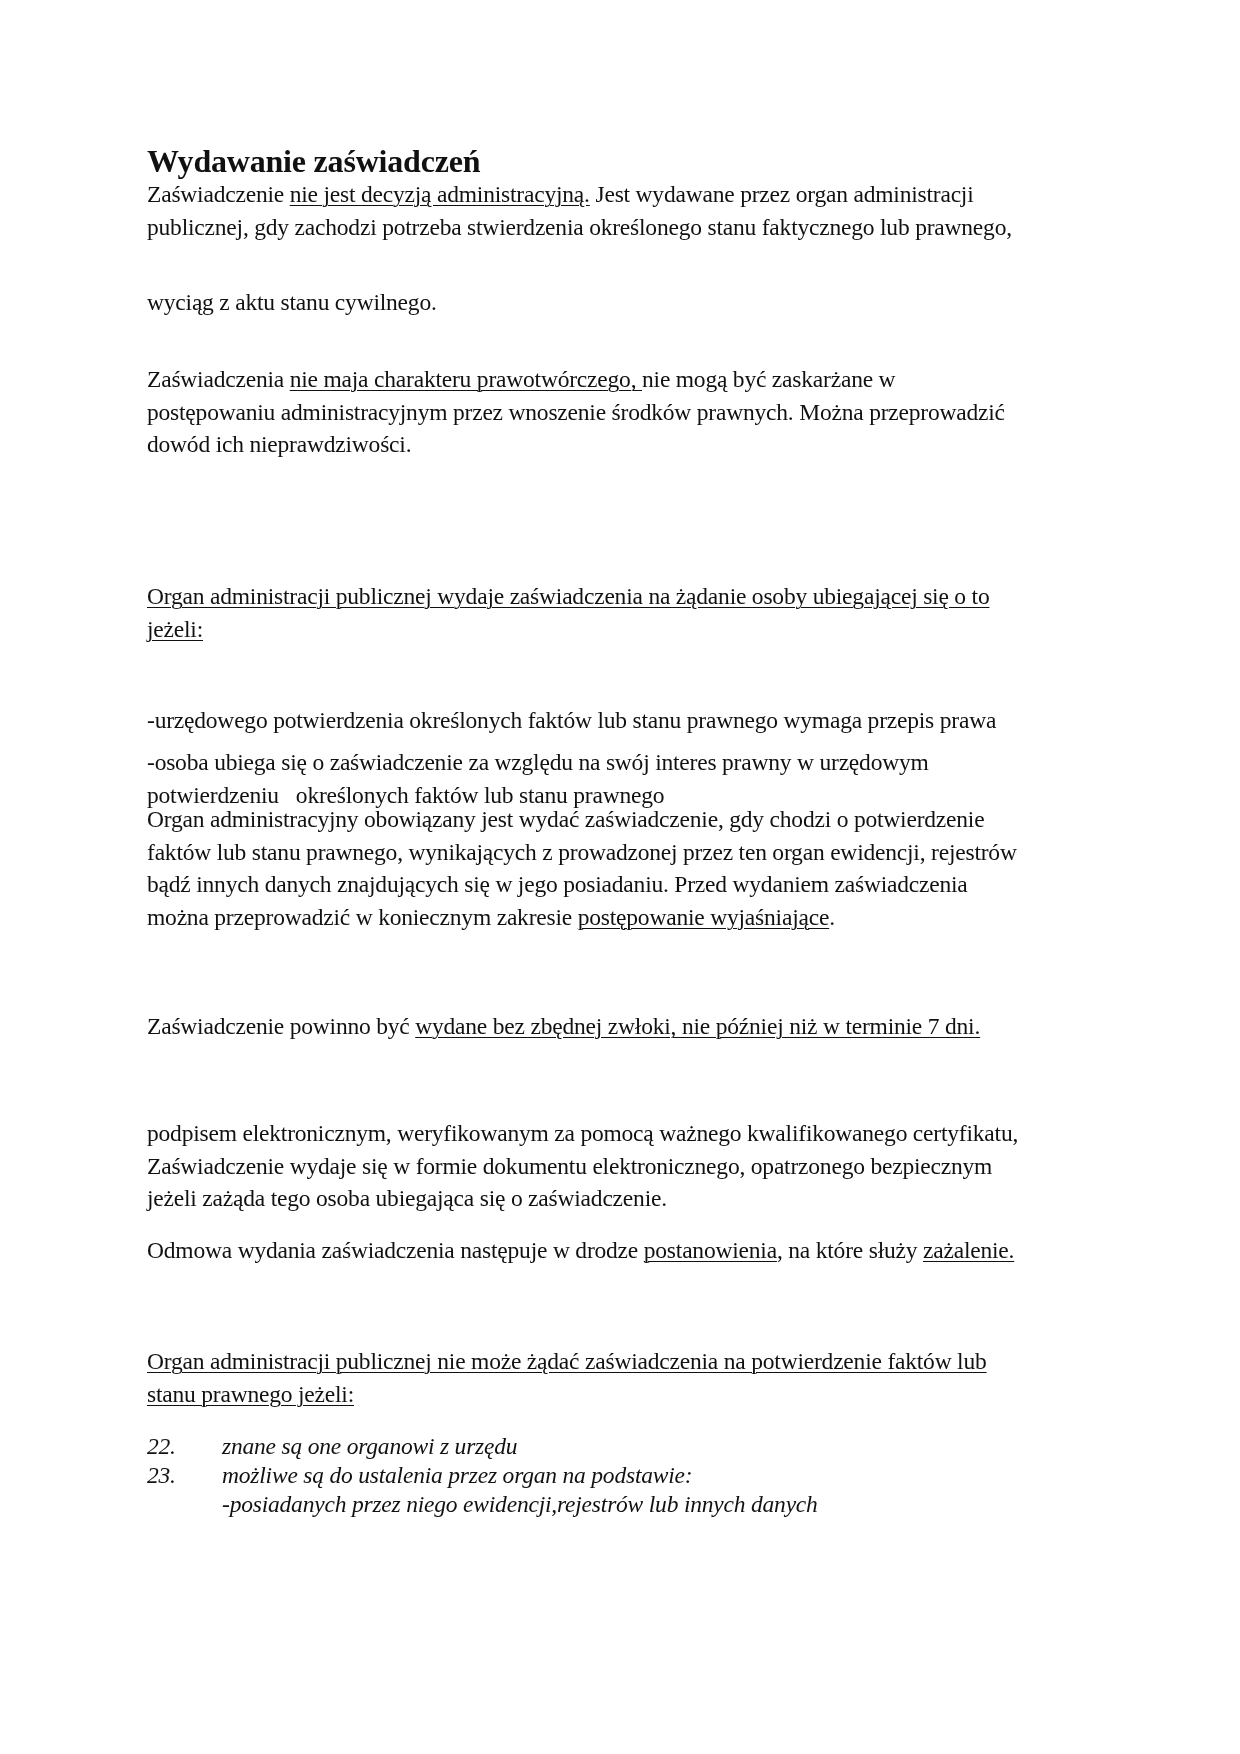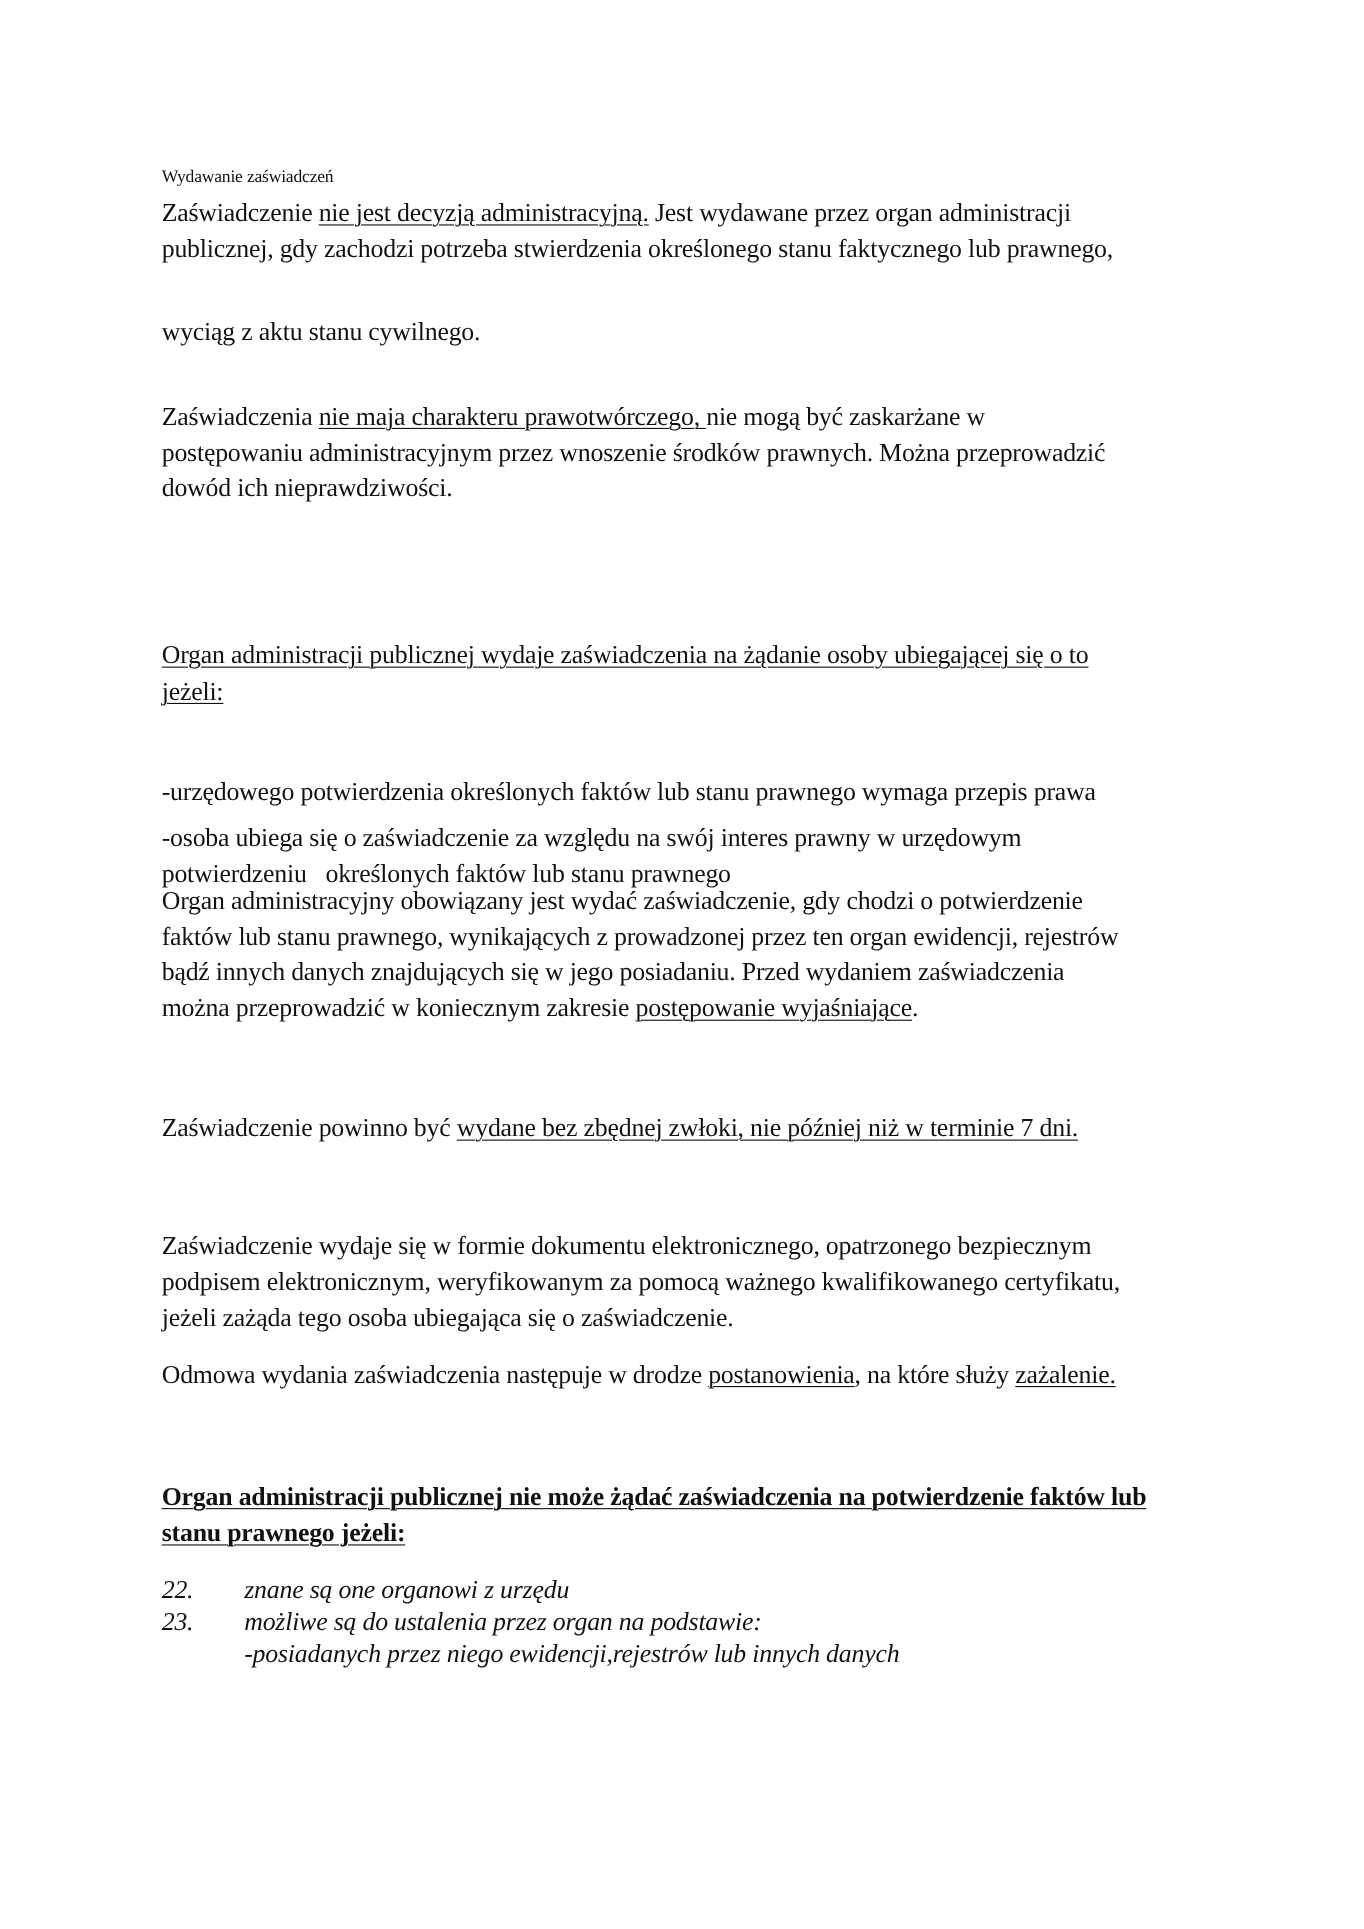--- a/index.html
+++ b/index.html
@@ -3,21 +3,21 @@
 <meta charset="utf-8">
 <style>
   html, body { margin: 0; padding: 0; background: #ffffff; }
   body {
     width: 1240px; height: 1754px; position: relative; overflow: hidden;
     font-family: "Liberation Serif", "DejaVu Serif", serif;
     color: #111111;
   }
   .page { position: absolute; left: 147px; top: 0; width: 960px; }
   .blk { position: absolute; left: 0; width: 960px; font-size: 23.5px; line-height: 32.5px; letter-spacing: -0.2px; }
-  .title { font-weight: normal; font-size: 16px; }
+  .title { font-weight: bold; font-size: 32px; }
   .u { text-decoration: underline; text-underline-offset: 3px; text-decoration-thickness: 1.3px; }
   .line { display: block; white-space: nowrap; }
   .num-row { display: flex; white-space: nowrap; font-style: italic; }
   .num { width: 75px; flex: none; }
 </style>
 </head>
 <body>
 
 <div class="page">
 
@@ -55,30 +55,30 @@
     <span class="line">faktów lub stanu prawnego, wynikających z prowadzonej przez ten organ ewidencji, rejestrów</span>
     <span class="line">bądź innych danych znajdujących się w jego posiadaniu. Przed wydaniem zaświadczenia</span>
     <span class="line"><span>można przeprowadzić w koniecznym zakresie </span><span class="u">postępowanie wyjaśniające</span><span>.</span></span>
   </div>
 
   <div class="blk" style="top:1010px;">
     <span class="line"><span>Zaświadczenie powinno być </span><span class="u">wydane bez zbędnej zwłoki, nie później niż w terminie 7 dni.</span></span>
   </div>
 
   <div class="blk" style="top:1117px;">
+    <span class="line">podpisem elektronicznym, weryfikowanym za pomocą ważnego kwalifikowanego certyfikatu,</span>
     <span class="line">Zaświadczenie wydaje się w formie dokumentu elektronicznego, opatrzonego bezpiecznym</span>
-    <span class="line">podpisem elektronicznym, weryfikowanym za pomocą ważnego kwalifikowanego certyfikatu,</span>
     <span class="line">jeżeli zażąda tego osoba ubiegająca się o zaświadczenie.</span>
   </div>
 
   <div class="blk" style="top:1234px;">
     <span class="line"><span>Odmowa wydania zaświadczenia następuje w drodze </span><span class="u">postanowienia</span><span>, na które służy </span><span class="u">zażalenie.</span></span>
   </div>
 
-  <div class="blk u" style="top:1345px;font-weight:bold;">
+  <div class="blk u" style="top:1345px;">
     <span class="line">Organ administracji publicznej nie może żądać zaświadczenia na potwierdzenie faktów lub</span>
     <span class="line">stanu prawnego jeżeli:</span>
   </div>
 
   <div class="blk" style="top:1432px; line-height:29px;">
     <div class="num-row">
       <span class="num">22.</span>
       <span>znane są one organowi z urzędu</span>
     </div>
     <div class="num-row">

